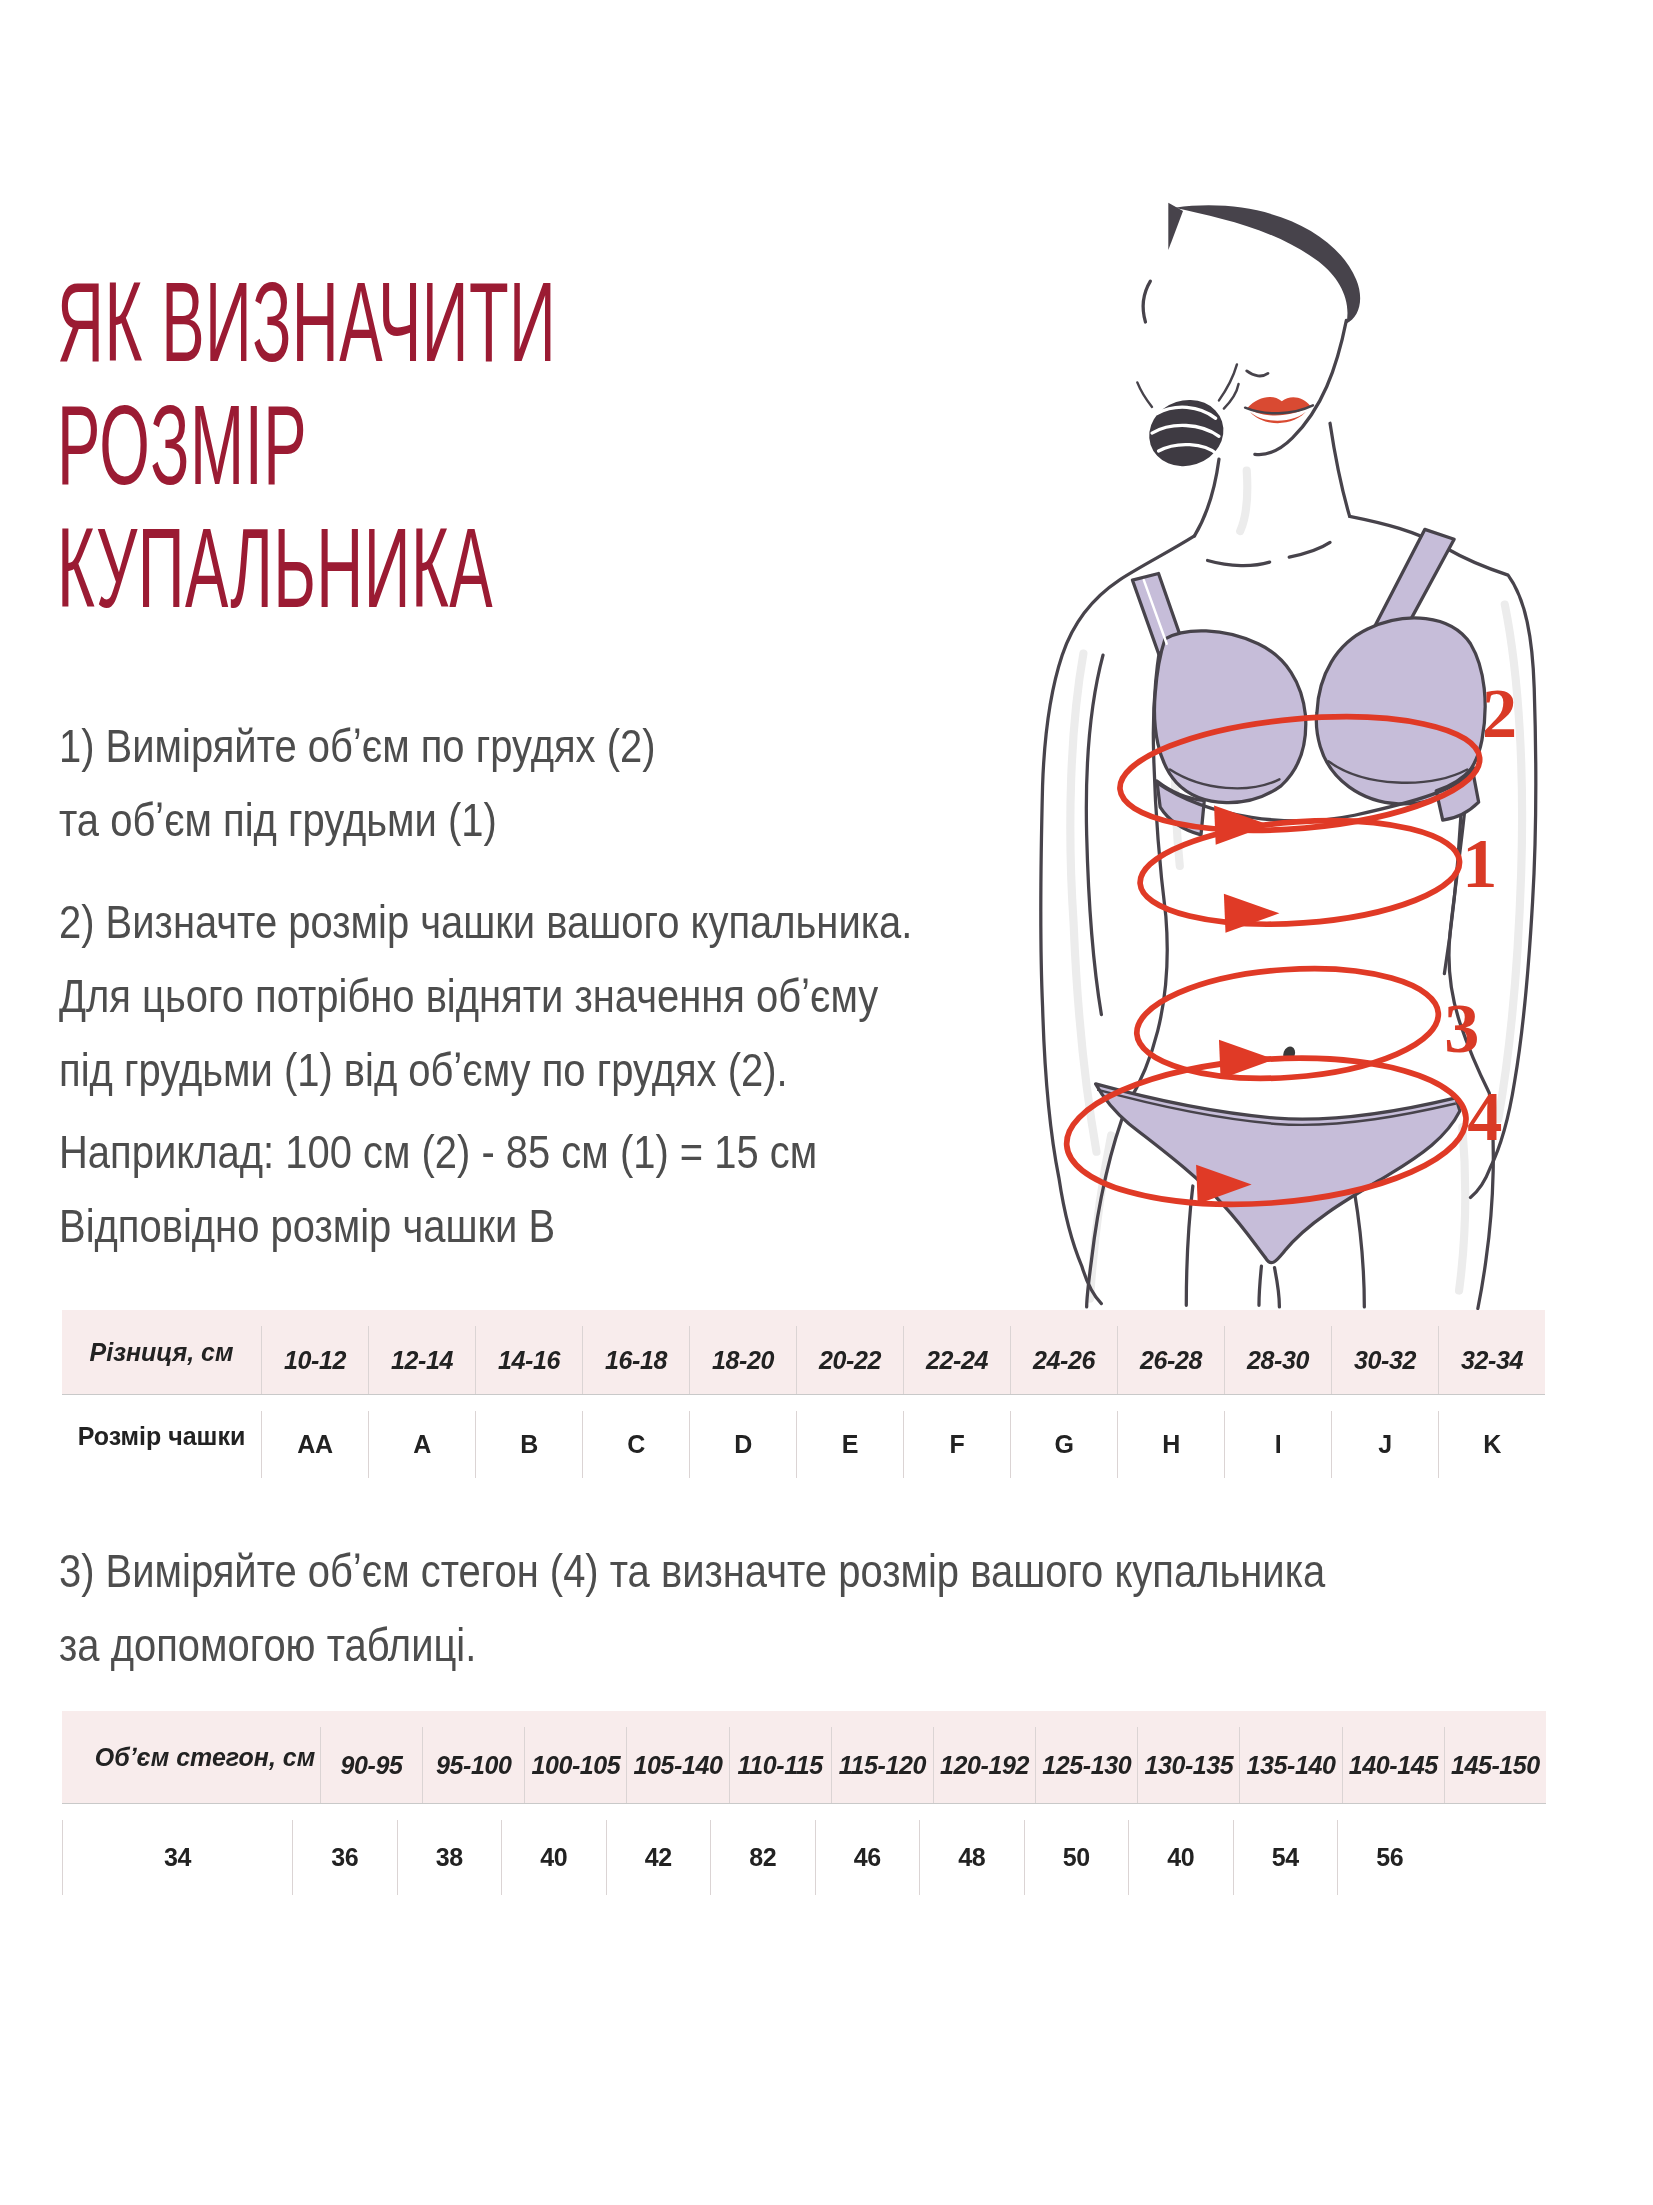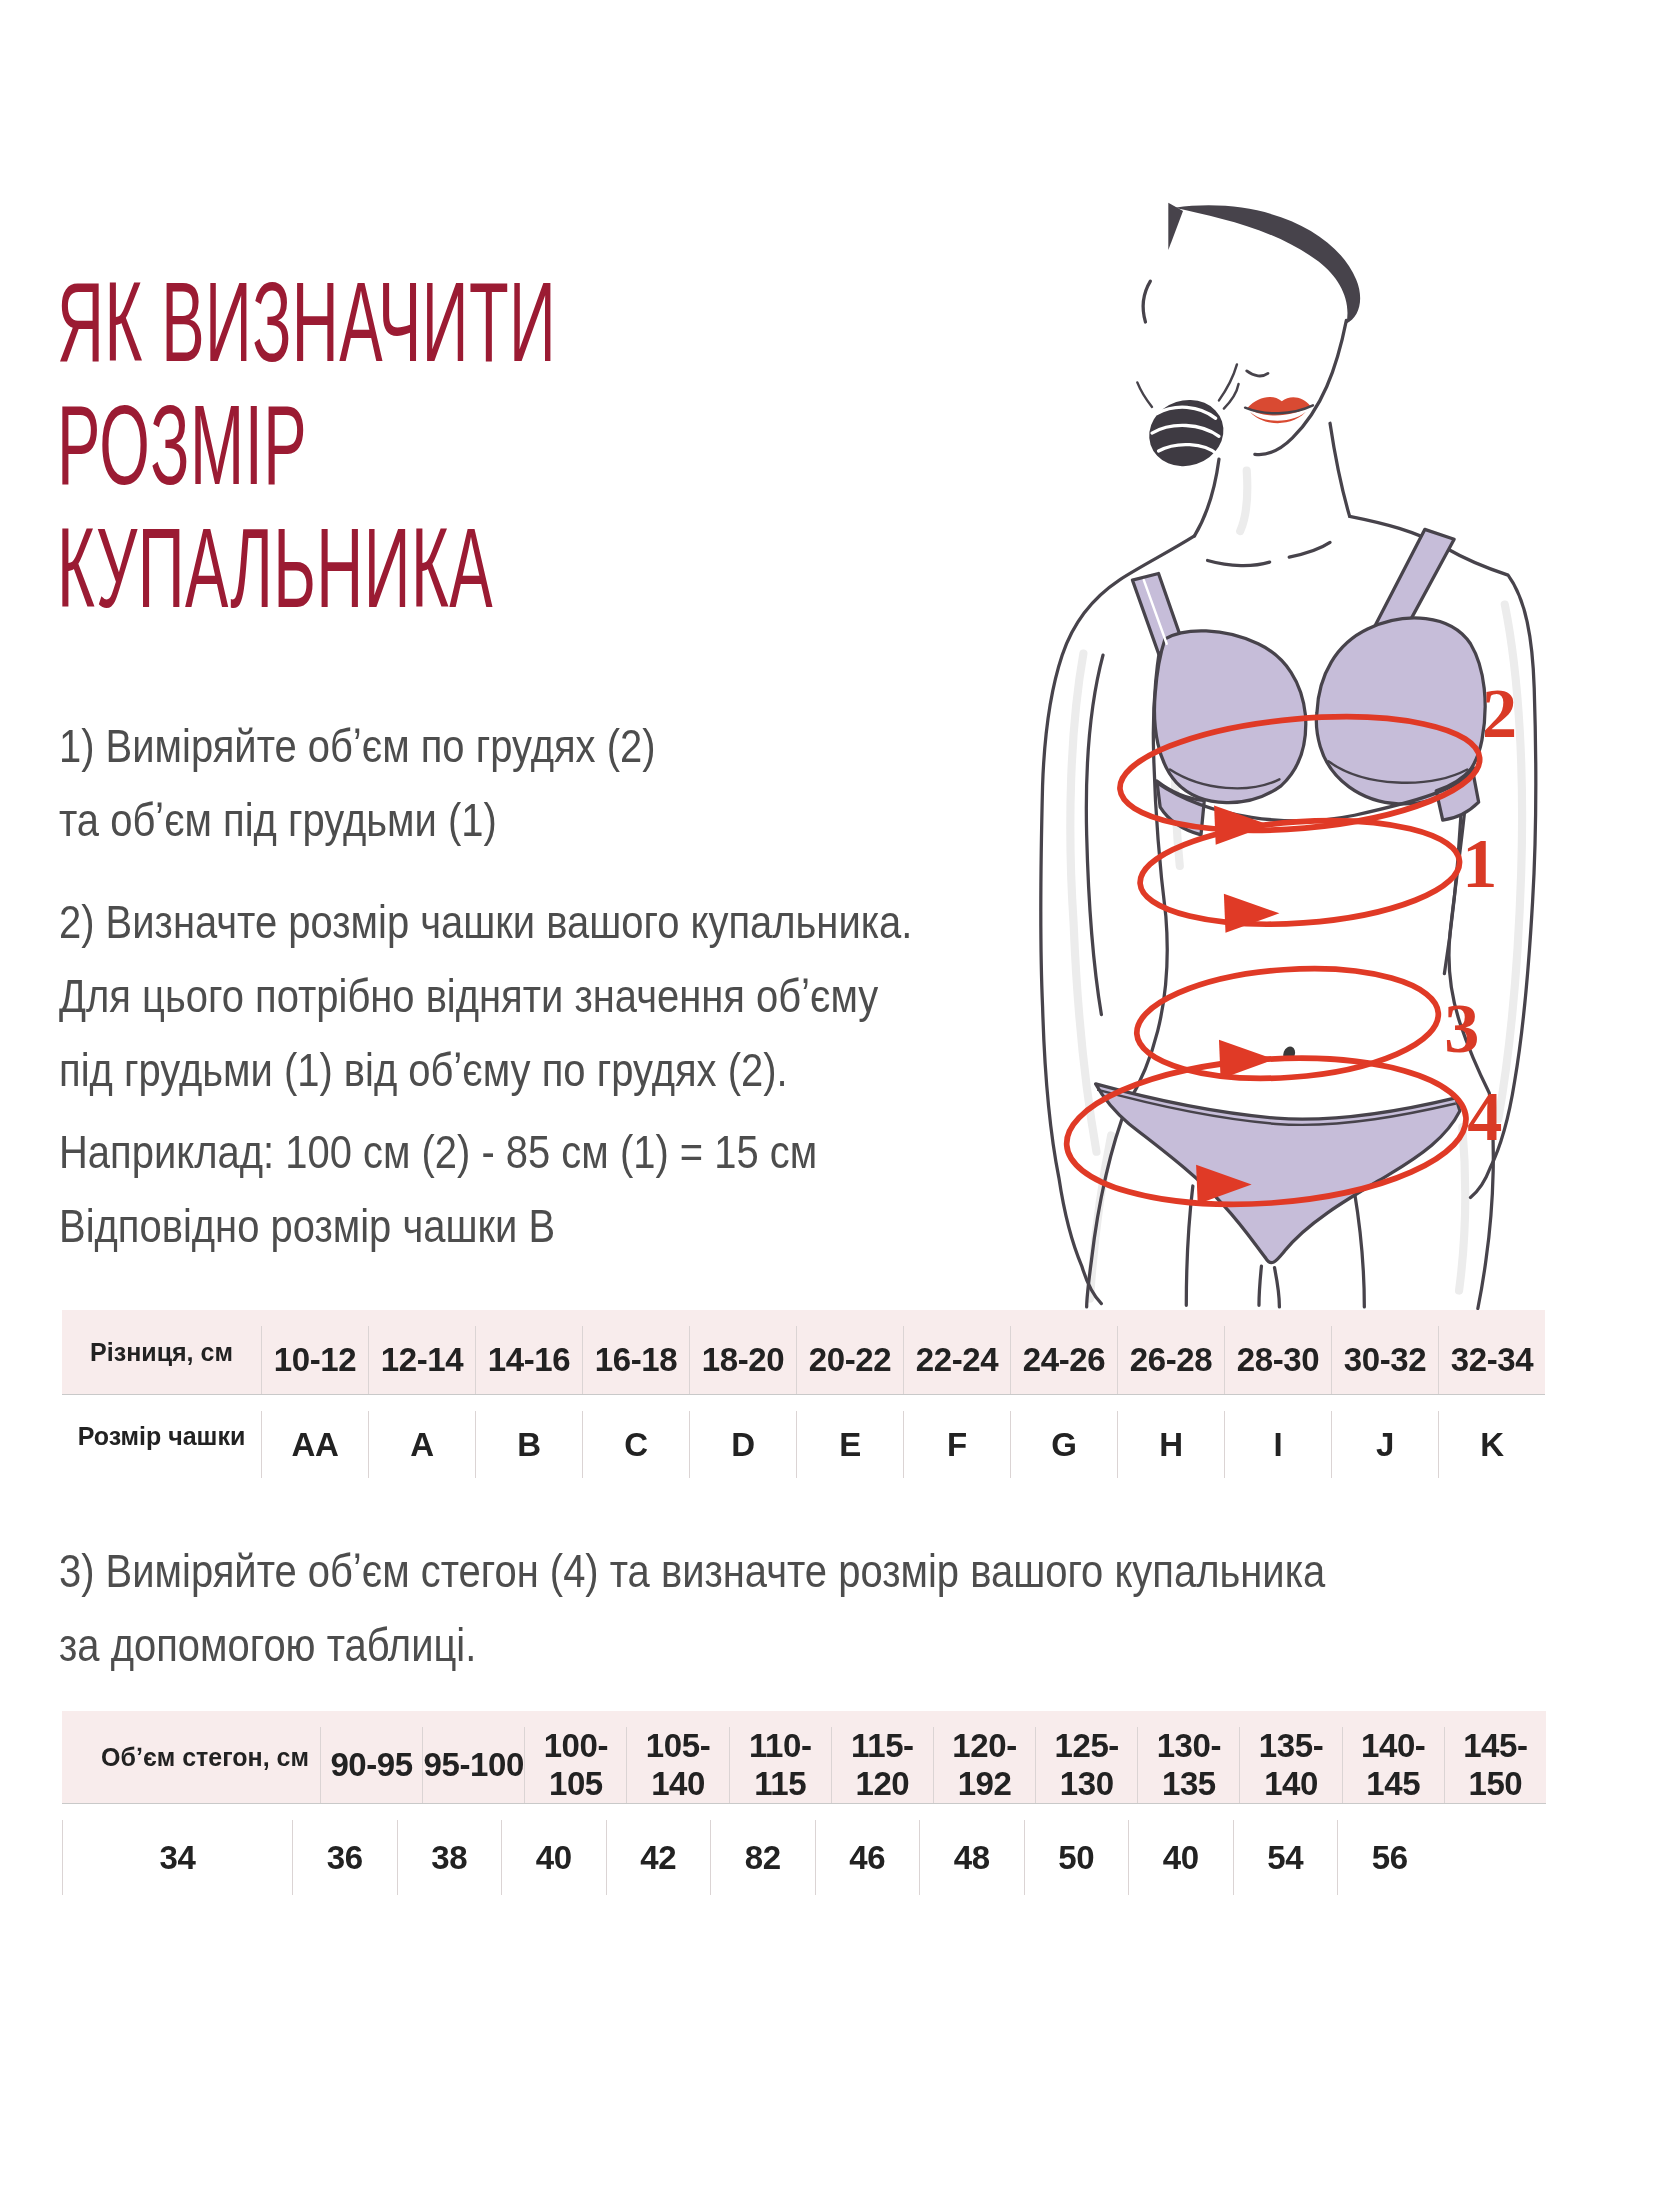--- a/index.html
+++ b/index.html
@@ -25,31 +25,31 @@
   .p2{top:885px;}
   .p3{top:1115px;}
   .p4{top:1534px;}
   
   .stable{position:absolute;left:62px;}
   .t1{top:1310px;width:1483px;}
   .t2{top:1711px;width:1484px;}
   .trow{display:grid;align-items:center;}
   .t1 .trow{grid-template-columns:199px repeat(12,1fr);}
   .t2 .trow{grid-template-columns:230px repeat(12,1fr);}
-  .rowhead{background:var(--table-pink,#F8ECEC);border-bottom:1.6px solid var(--row-divider,#C9C9C9);}
+  .rowhead{background:var(--table-pink,#F8ECEC);border-bottom:1.6px solid var(--row-divider,#C9C9C9);font-style:italic;}
   .t1 .rowhead{height:84px;}
   .t1 .rowbody{height:83px;}
   .t2 .rowhead{height:92px;padding-left:28px;}
   .t2 .rowbody{height:91px;}
   .tlabel{
     font-weight:700;font-size:25px;color:var(--table-text,#222222);
     text-align:center;align-self:stretch;display:flex;align-items:center;justify-content:center;
   }
   .tcell{
-    font-weight:700;font-size:33px;color:var(--table-text,#222222);
+    font-weight:700;font-size:25px;color:var(--table-text,#222222);
     text-align:center;border-left:1.6px solid var(--divider,#DBD4D4);
     align-self:stretch;display:flex;align-items:center;justify-content:center;
     letter-spacing:-0.4px;
     margin-top:16px;
   }
   
   .figure{position:absolute;left:1005px;top:196px;}
   .rednum{
     font-family:"Liberation Serif",serif;font-weight:bold;font-size:86px;
     fill:var(--number-red,#D93A26);

